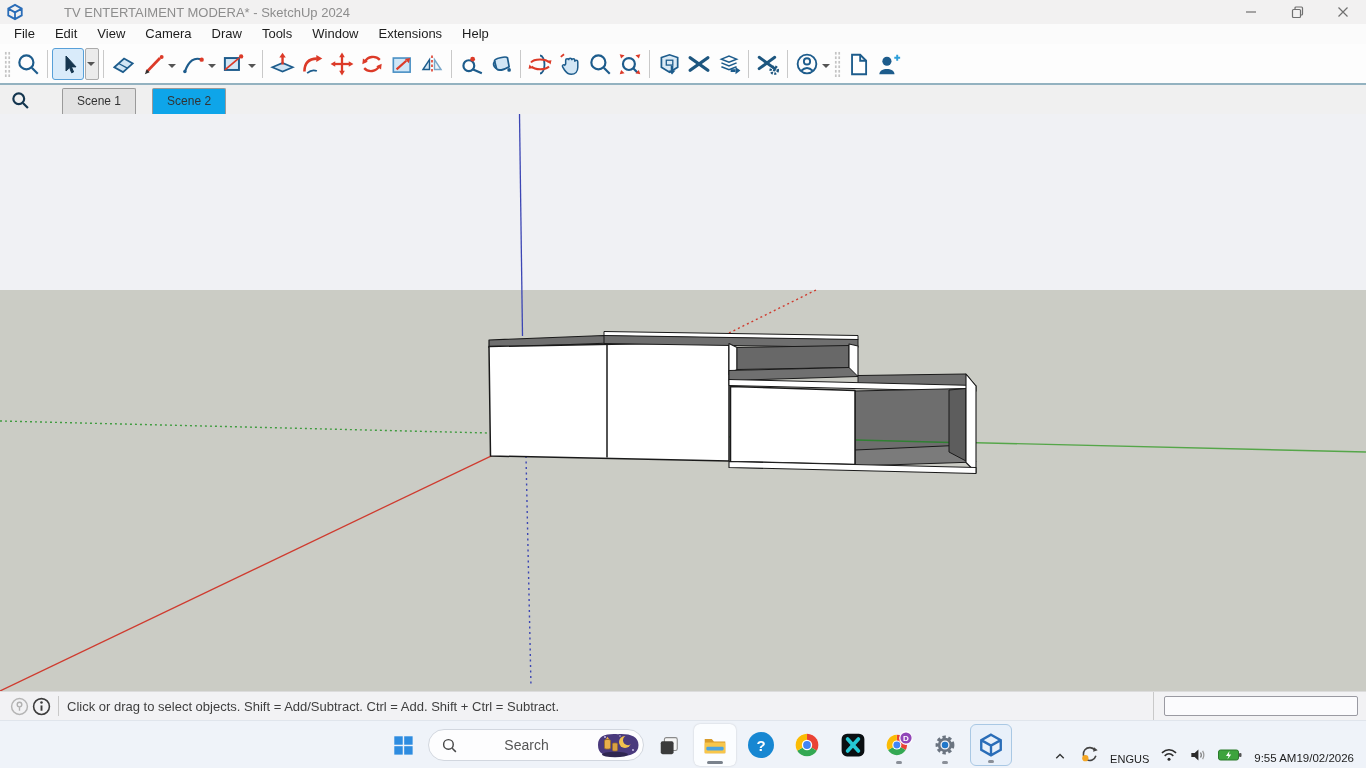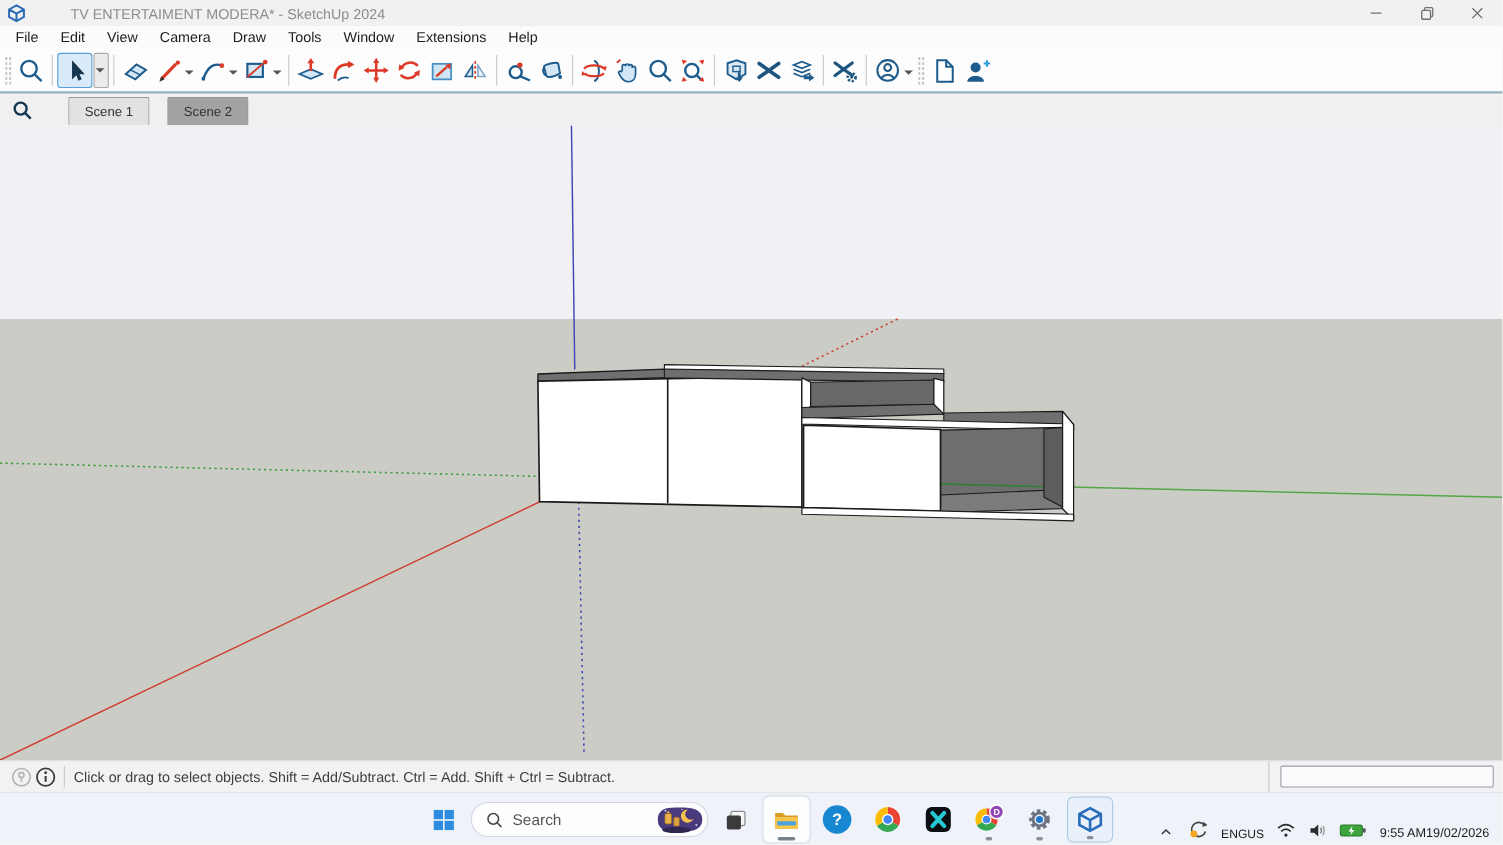--- a/index.html
+++ b/index.html
@@ -30,37 +30,37 @@
     display:flex; align-items:center; justify-content:center; }
   .dd-btn { width:14px; height:32px; border:1px solid #ababab; background:#ebebeb; border-radius:2px;
     display:flex; align-items:flex-start; justify-content:center; margin-left:1px; }
   .dd-btn .dd { margin-top:13px; }
 
   
   .tabbar { height:31px; background:#f0f0f0; border-top:2px solid #93b2c0; display:flex; align-items:flex-end; }
   .tab-search { width:40px; height:29px; display:flex; align-items:center; justify-content:center; }
   .scene-tab { font-size:12px; color:#333; border:1px solid #9a9a9a; border-bottom:none;
     padding:5px 14px 6px; margin-right:16px; border-radius:2px 2px 0 0; background:#e2e2e2; }
-  .scene-tab.active { background:#a3a3a3; }
+  .scene-tab.active { background:#0ea5e9; }
   .tab-spacer { width:22px; }
 
   
   .viewport { position:relative; width:1366px; height:577px; background:#f0f1f4; }
 
   
   .statusbar { height:29px; background:#f2f2f4; border-top:1px solid #dcdcdc; display:flex; align-items:center; padding:0 8px; }
   .sb-icon { width:22px; height:22px; display:flex; align-items:center; justify-content:center; }
   .sb-sep { width:1px; height:20px; background:#c9c9c9; margin:0 8px 0 6px; }
   .sb-hint { font-size:13px; color:#3f3f3f; }
   .measure-box { margin-left:auto; border-left:1px solid #c9c9c9; padding-left:10px; height:29px; display:flex; align-items:center; }
   .measure-input { width:194px; height:20px; border:1px solid #9a9aa2; background:#fbfbfd; border-radius:2px; font-size:12px; }
 
   
   .taskbar { position:relative; height:48px; background:#eff3f9; border-top:1px solid #e0e5ec; }
-  .tb-center { position:absolute; left:382px; top:0; height:48px; display:flex; align-items:center; gap:4px; }
+  .tb-center { position:absolute; left:382px; top:0; height:48px; display:flex; align-items:center; gap:4px;text-align:center; }
   .task-btn { width:42px; height:42px; border-radius:6px; display:flex; align-items:center; justify-content:center; position:relative; }
   .task-btn.open { background:#fbfdff; box-shadow:0 0 2px rgba(0,0,0,.18); }
   .task-btn.activewin { background:#e8f0fa; border:1px solid #a9c8e4; }
   .run-bar { position:absolute; bottom:2px; left:50%; transform:translateX(-50%); height:3px; border-radius:2px; background:#8a8f98; }
   .search-pill { width:216px; height:32px; background:#fdfdfe; border:1px solid #d2d7df; border-radius:16px;
     display:flex; align-items:center; padding:0 2px 0 12px; gap:8px; }
   .search-text { font-size:14px; color:#565656; flex:1; }
   .tb-tray { position:absolute; right:6px; top:0; height:48px; display:flex; align-items:center; gap:1px; }
   .tray-btn { height:40px; display:flex; align-items:flex-end; justify-content:center; padding:0 4px; border-radius:4px; }
   .lang { font-size:11px; color:#1c1c1c; text-align:center; line-height:12px; padding:0 5px; }

